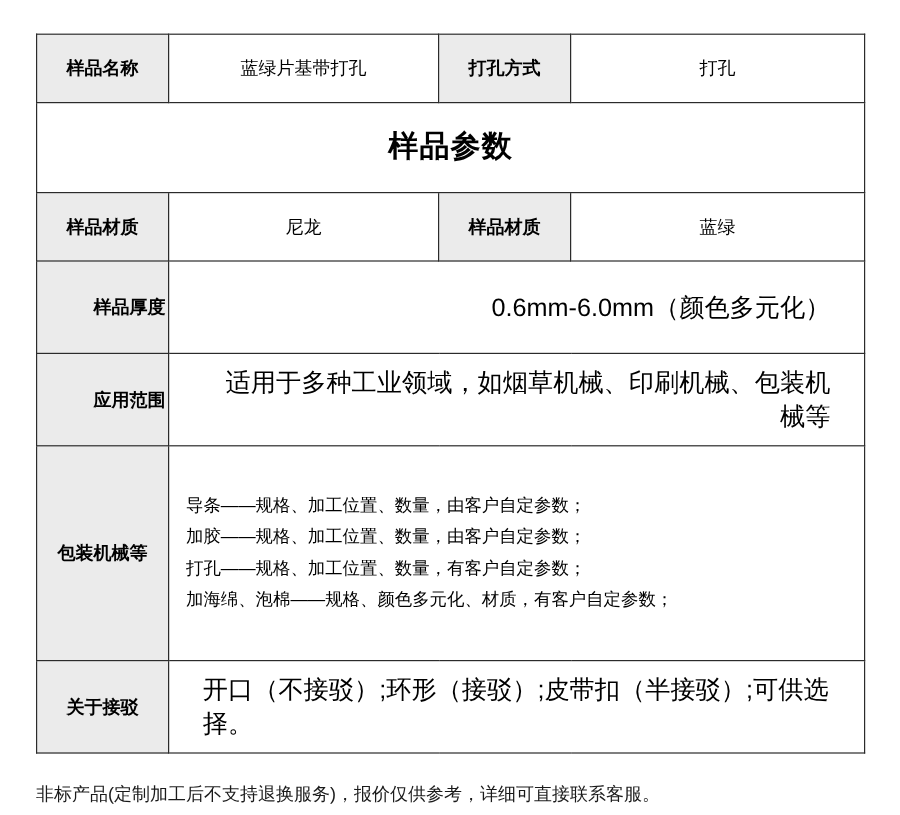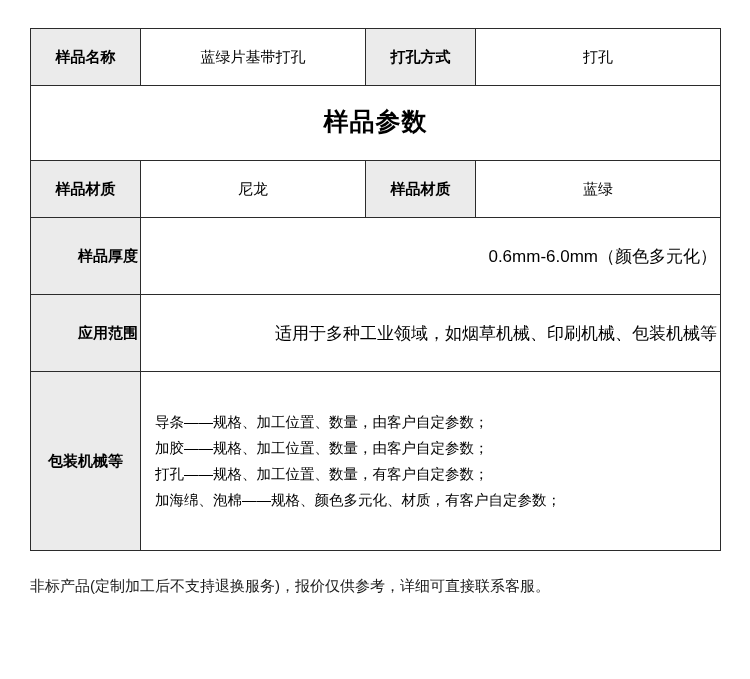--- a/index.html
+++ b/index.html
@@ -48,22 +48,22 @@
     height: 48px;
     padding: 4px 2px !important;
   }
   .val-center {
     text-align: center;
     font-size: 15px;
     padding: 4px 8px !important;
   }
   .val-left {
     text-align: left;
-    font-size: 17px;
-    padding: 10px 3px !important;
+    font-size: 21px;
+    padding: 10px 28px !important;
   }
   .row-thickness td, .row-scope td {
     height: 56px;
     text-align: right;
   }
   .row-special td {
     height: 170px;
     margin-left: 16px;
   }
   .row-connect td {
@@ -129,20 +129,24 @@
         <td class="lbl">包装机械等</td>
         <td colspan="3">
           <div class="special-lines">
             <div>导条——规格、加工位置、数量，由客户自定参数；</div>
             <div>加胶——规格、加工位置、数量，由客户自定参数；</div>
             <div>打孔——规格、加工位置、数量，有客户自定参数；</div>
             <div>加海绵、泡棉——规格、颜色多元化、材质，有客户自定参数；</div>
           </div>
         </td>
       </tr>
+      <tr class="row-connect">
+        <td class="lbl">关于接驳</td>
+        <td class="val-left" colspan="3">开口（不接驳）;环形（接驳）;皮带扣（半接驳）;可供选择。</td>
+      </tr>
     </tbody>
   </table>
 
   <div class="note">
     <span class="l2">非标产品(定制加工后不支持退换服务)，报价仅供参考，详细可直接联系客服。</span>
   </div>
 
 </div>
 
 </body></html>

